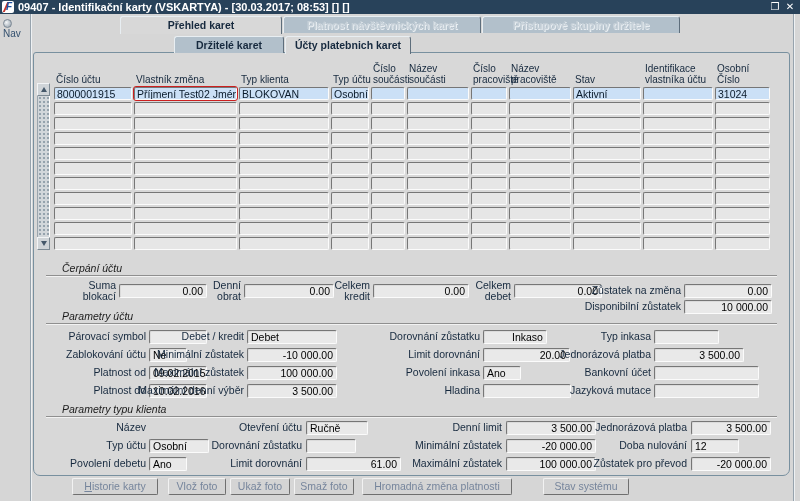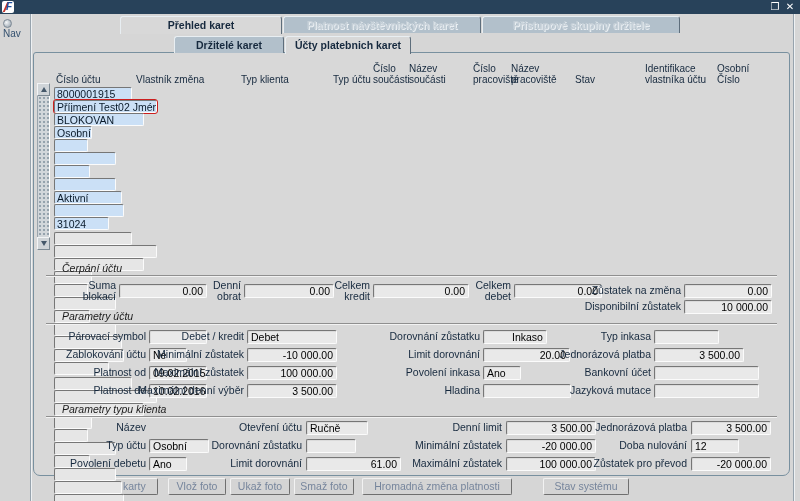--- a/index.html
+++ b/index.html
@@ -33,21 +33,21 @@
   
   .panel{position:absolute;left:33px;top:52px;width:757px;height:424px;box-sizing:border-box;
          background:#d8d8d8;border:1px solid #78909f;border-radius:3px 3px 7px 7px;z-index:1;}
   .sect-title{position:absolute;left:28px;font-size:10.5px;font-style:italic;color:#1b1b1b;white-space:nowrap;}
   .sep{position:absolute;left:12px;right:12px;height:1px;background:#8f8f8f;box-shadow:0 1px 0 #f2f2f2;}
   
   .thead{position:absolute;left:20px;top:6px;height:26px;display:flex;align-items:flex-end;}
   .th{flex:none;margin-right:2px;padding-left:2px;font-size:10px;line-height:11px;color:#16293e;box-sizing:border-box;}
   .th.nw{white-space:nowrap;overflow:visible;}
   .tbody{position:absolute;left:20px;top:34px;}
-  .tr{display:flex;margin-bottom:2px;flex-direction:column;}
+  .tr{display:flex;margin-bottom:2px;}
   .td{flex:none;height:13px;margin-right:2px;box-sizing:border-box;border:1px solid;border-color:#767676 #fbfbfb #fbfbfb #767676;
       border-radius:2px;background:#e6e6e6;font-size:10.5px;line-height:12px;padding:0 2px;overflow:hidden;white-space:nowrap;color:#0a1a2a;}
   .tr.sel .td{background:#cbe0f6;}
   .td.cursel{outline:1px solid #cc1f1f;outline-offset:0;}
   .vscroll{position:absolute;left:3px;top:30px;width:13px;height:167px;box-sizing:border-box;background:#d2d7db;
            border:1px solid;border-color:#9aa5ad #ffffff #ffffff #9aa5ad;
            background-image:radial-gradient(#93a1ac 0.7px, transparent 1px);background-size:4px 4px;}
   .sbtn{position:absolute;left:0;width:11px;height:11px;background:#cfd4d8;box-sizing:content-box;
         border:1px solid;border-color:#f2f4f6 #7d8a94 #7d8a94 #f2f4f6;display:flex;align-items:center;justify-content:center;}
   .sbtn.up{top:-1px;left:-1px;}
@@ -70,20 +70,21 @@
 </head>
 <body>
 
 <div class="window">
 
   <div class="titlebar">
     <span class="logo">
       <span class="slash"></span>
       <span class="f">F</span>
     </span>
+    <span class="title">09407 - Identifikační karty (VSKARTYA) - [30.03.2017; 08:53] [] []</span>
     <span class="winbtn restore">❐</span>
     <span class="winbtn close">✕</span>
   </div>
 
   <div class="left-split"></div>
   <div class="right-edge"></div>
 
   <div class="nav-area">
     <span class="nav-dot"></span><span>Nav</span>
   </div>

